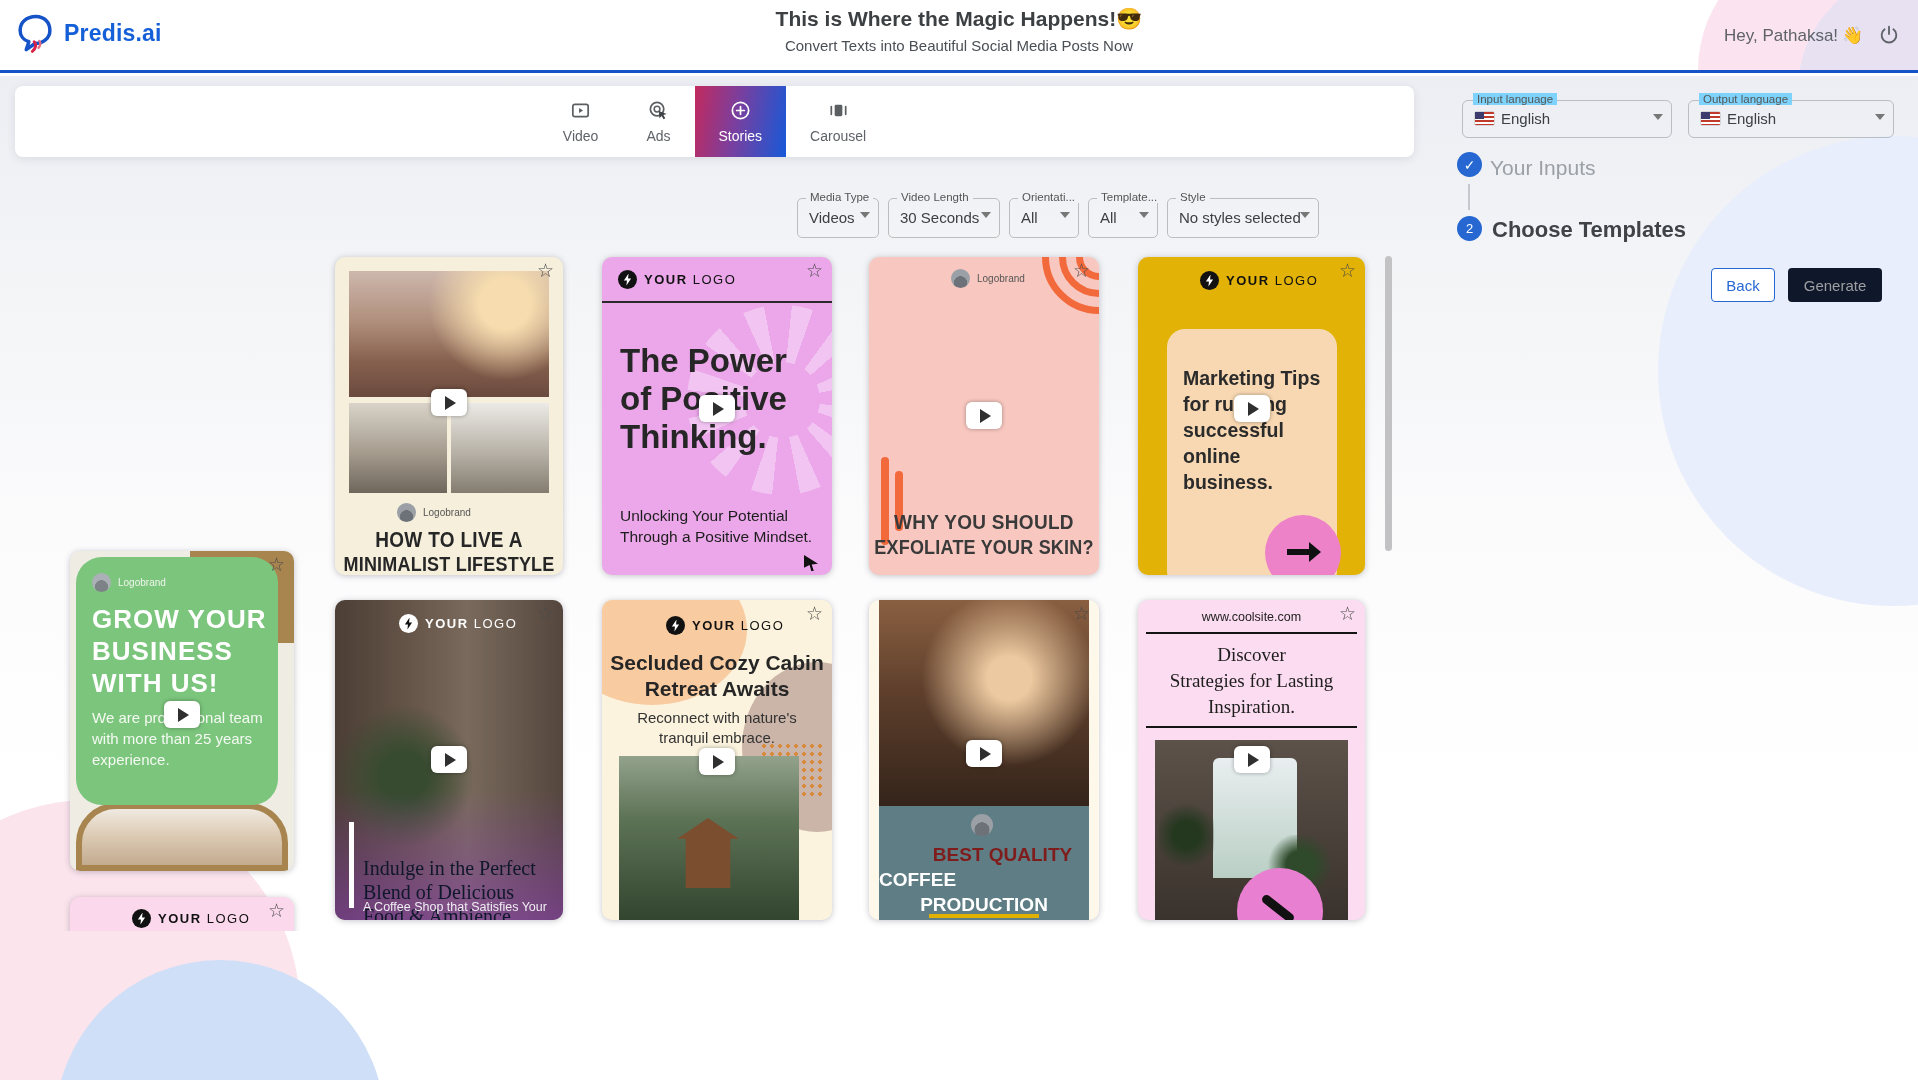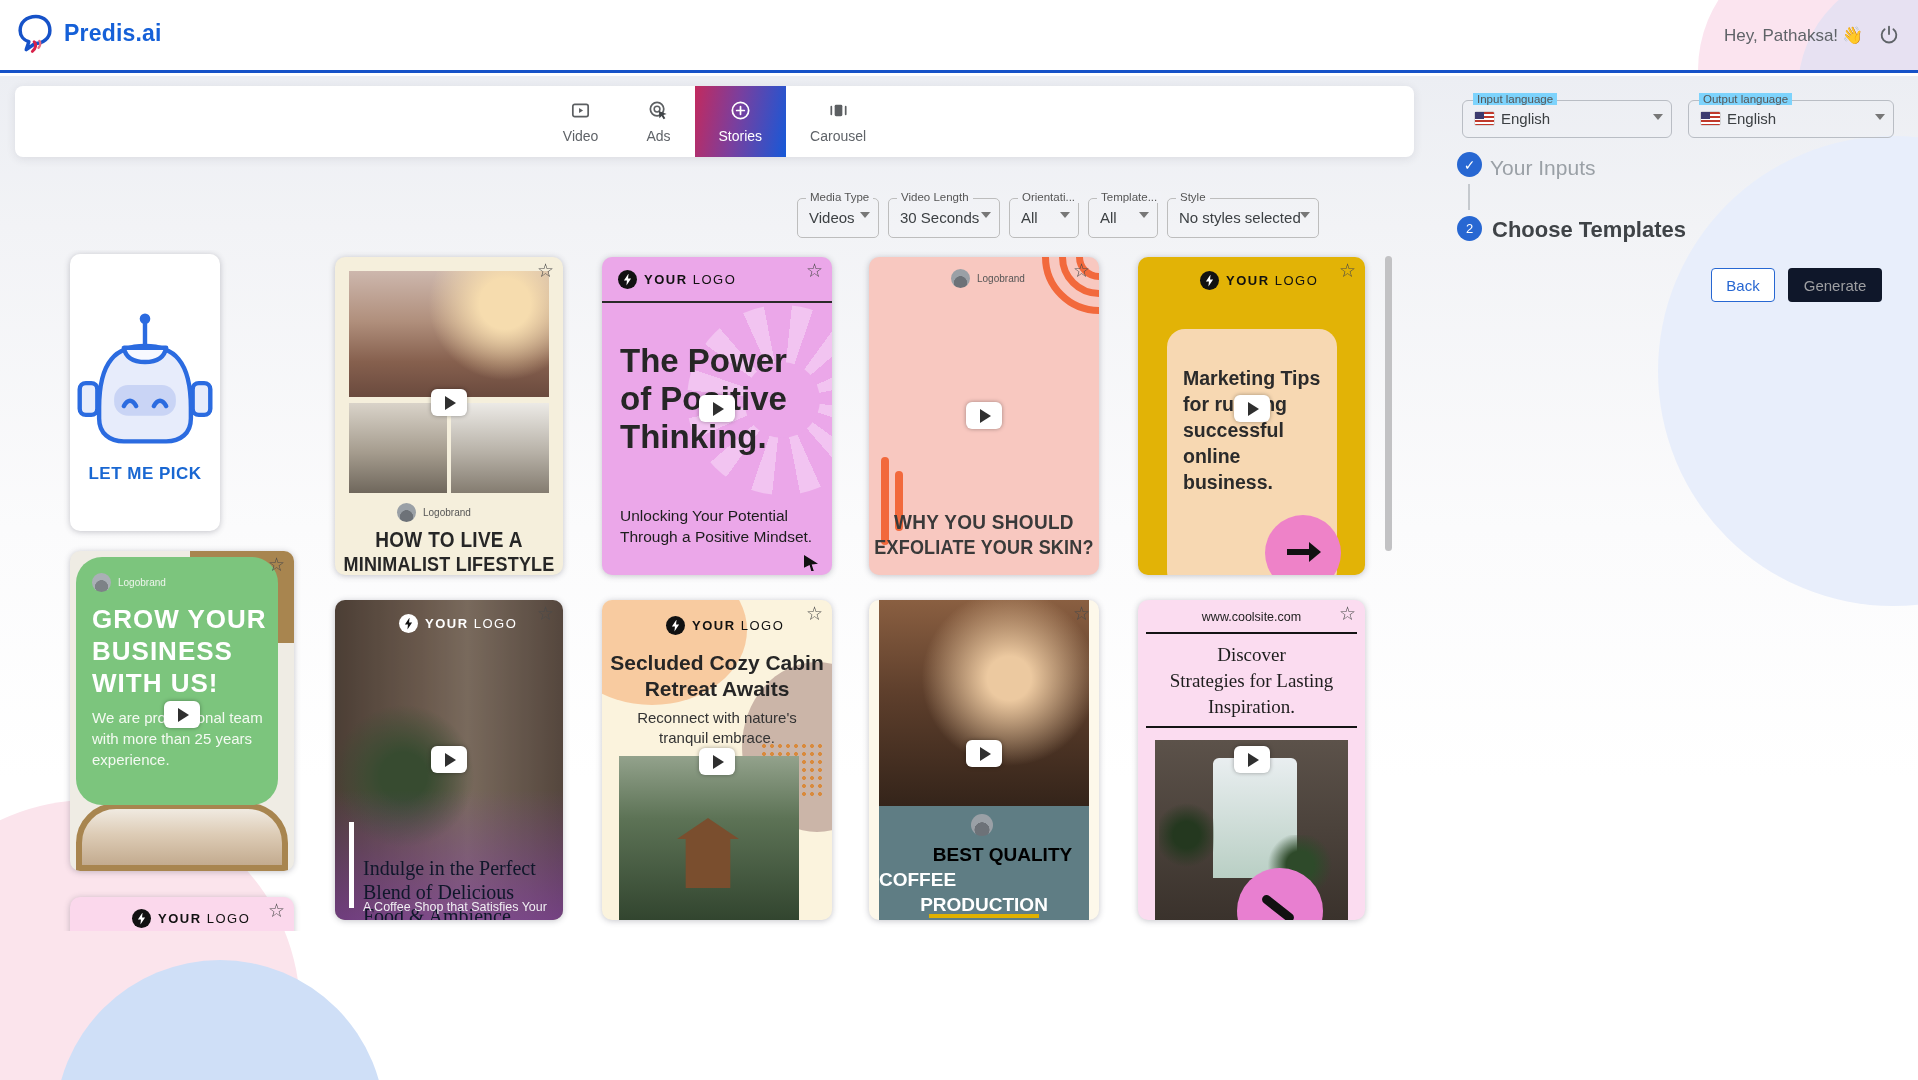--- a/index.html
+++ b/index.html
@@ -99,20 +99,24 @@
     <div class="hdr-deco1"></div>
     <div class="hdr-deco2"></div>
     <div class="logo-wrap">
       <svg width="42" height="42" viewBox="0 0 48 48">
         <path d="M25 5C14 5 7 12 7 21c0 6 4 11 10 13l-3 9 10-7c9 0 17-6 17-15S35 5 25 5z" fill="none" stroke="#1652c8" stroke-width="4" stroke-linejoin="round"></path>
         <path d="M23 34c3 3 2 8-2 11" stroke="#d8224a" stroke-width="3.4" fill="none" stroke-linecap="round"></path>
         <path d="M29 33c2 2 1 6-1 8" stroke="#e86a80" stroke-width="2.6" fill="none" stroke-linecap="round"></path>
       </svg>
       <span class="logo-text">Predis.ai</span>
     </div>
+    <div class="hdr-center">
+      <div class="hdr-title">This is Where the Magic Happens!😎</div>
+      <div class="hdr-sub">Convert Texts into Beautiful Social Media Posts Now</div>
+    </div>
     <div class="hdr-right">
       <span class="greeting">Hey, Pathaksa! 👋</span>
       <svg width="22" height="22" viewBox="0 0 24 24" style="cursor:pointer">
         <path d="M12 3v8" stroke="#5f6368" stroke-width="2" stroke-linecap="round" fill="none"></path>
         <path d="M7.2 5.8a8 8 0 1 0 9.6 0" stroke="#5f6368" stroke-width="2" stroke-linecap="round" fill="none"></path>
       </svg>
     </div>
   </header>
 
   <div class="main-bg">
@@ -200,34 +204,20 @@
   <div class="step1-label" style="left:1490px; top:156px;">Your Inputs</div>
   <div class="step-line" style="left:1468px; top:184px;"></div>
   <div class="step-circle" style="left:1457px; top:216px; font-size:13px;">2</div>
   <div class="step2-label" style="left:1492px; top:217px;">Choose Templates</div>
 
   <button class="btn-back" style="left:1711px; top:268px;">Back</button>
   <button class="btn-generate" style="left:1788px; top:268px;">Generate</button>
 
   <div class="grid">
 
-    <div class="card" style="left:15px; top:4px; width:150px; height:277px;">
-      <svg width="150" height="150" viewBox="0 0 160 170" style="position:absolute; left:0; top:55px;">
-        <line x1="80" y1="16" x2="80" y2="42" stroke="#2b6be0" stroke-width="5"></line>
-        <circle cx="80" cy="11" r="6" fill="#2b6be0"></circle>
-        <rect x="6" y="84" width="20" height="36" rx="7" fill="#e7ecfb" stroke="#2b6be0" stroke-width="5"></rect>
-        <rect x="134" y="84" width="20" height="36" rx="7" fill="#e7ecfb" stroke="#2b6be0" stroke-width="5"></rect>
-        <path d="M28 112 C28 58 48 42 80 42 C112 42 132 58 132 112 L132 124 C132 141 120 150 104 150 L56 150 C40 150 28 141 28 124 Z" fill="#e7ecfb" stroke="#2b6be0" stroke-width="5"></path>
-        <path d="M56 44 L104 44 Q101 60 80 60 Q59 60 56 44 Z" fill="#f7f9ff" stroke="#2b6be0" stroke-width="5" stroke-linejoin="round"></path>
-        <rect x="45" y="86" width="70" height="35" rx="16" fill="#c9d4f5"></rect>
-        <path d="M56 110 Q63 98 70 110" stroke="#2b6be0" stroke-width="5" fill="none" stroke-linecap="round"></path>
-        <path d="M90 110 Q97 98 104 110" stroke="#2b6be0" stroke-width="5" fill="none" stroke-linecap="round"></path>
-      </svg>
-      <div class="lmp-label" style="top:210px;">LET ME PICK</div>
-    </div>
 
     <div class="card" style="left:280px; top:7px; width:228px; height:318px; background:#f5efdc;">
       <span class="star">☆</span>
       <div class="ph ph-mountain" style="left:14px; top:14px; width:200px; height:126px;"></div>
       <div class="ph ph-interior1" style="left:14px; top:146px; width:98px; height:90px;"></div>
       <div class="ph ph-interior2" style="left:116px; top:146px; width:98px; height:90px;"></div>
       <div class="playbtn" style="left:96px; top:132px;">
           <i></i>
         </div>
       <div class="brandrow" style="left:62px; top:246px;">
@@ -354,21 +344,21 @@
       <div class="playbtn" style="left:97px; top:148px;">
           <i></i>
         </div>
     </div>
 
     <div class="card" style="left:814px; top:350px; width:230px; height:320px; background:#fdf8ea;">
       <span class="star">☆</span>
       <div class="ph ph-coffee" style="left:10px; top:0; width:210px; height:206px;"></div>
       <div style="position:absolute; left:10px; top:206px; width:210px; height:114px; background:#5f7d84;"></div>
       <div class="brand-avatar" style="position:absolute; left:102px; top:214px; width:22px; height:22px;"></div>
-      <div class="ttl" style="left:10px; width:247px; top:242px; text-align:center; font-size:19px; line-height:25px; color:#000000; white-space:nowrap;">BEST QUALITY</div>
+      <div class="ttl" style="left:10px; width:247px; top:242px; text-align:center; font-size:19px; line-height:25px; color:#7f1d1d; white-space:nowrap;">BEST QUALITY</div>
       <div class="ttl" style="left:10px; width:210px; top:267px; text-align:left; font-size:19px; line-height:25px; color:#fff; white-space:nowrap;">COFFEE</div>
       <div class="ttl" style="left:10px; width:210px; top:292px; text-align:center; font-size:19px; line-height:25px; color:#fff; white-space:nowrap;">PRODUCTION</div>
       <div style="position:absolute; left:60px; bottom:2px; width:110px; height:4px; background:#e0b100;"></div>
       <div class="playbtn" style="left:97px; top:140px;">
           <i></i>
         </div>
     </div>
 
     <div class="card" style="left:1083px; top:350px; width:227px; height:320px; background:#fbdcf0;">
       <span class="star">☆</span>

